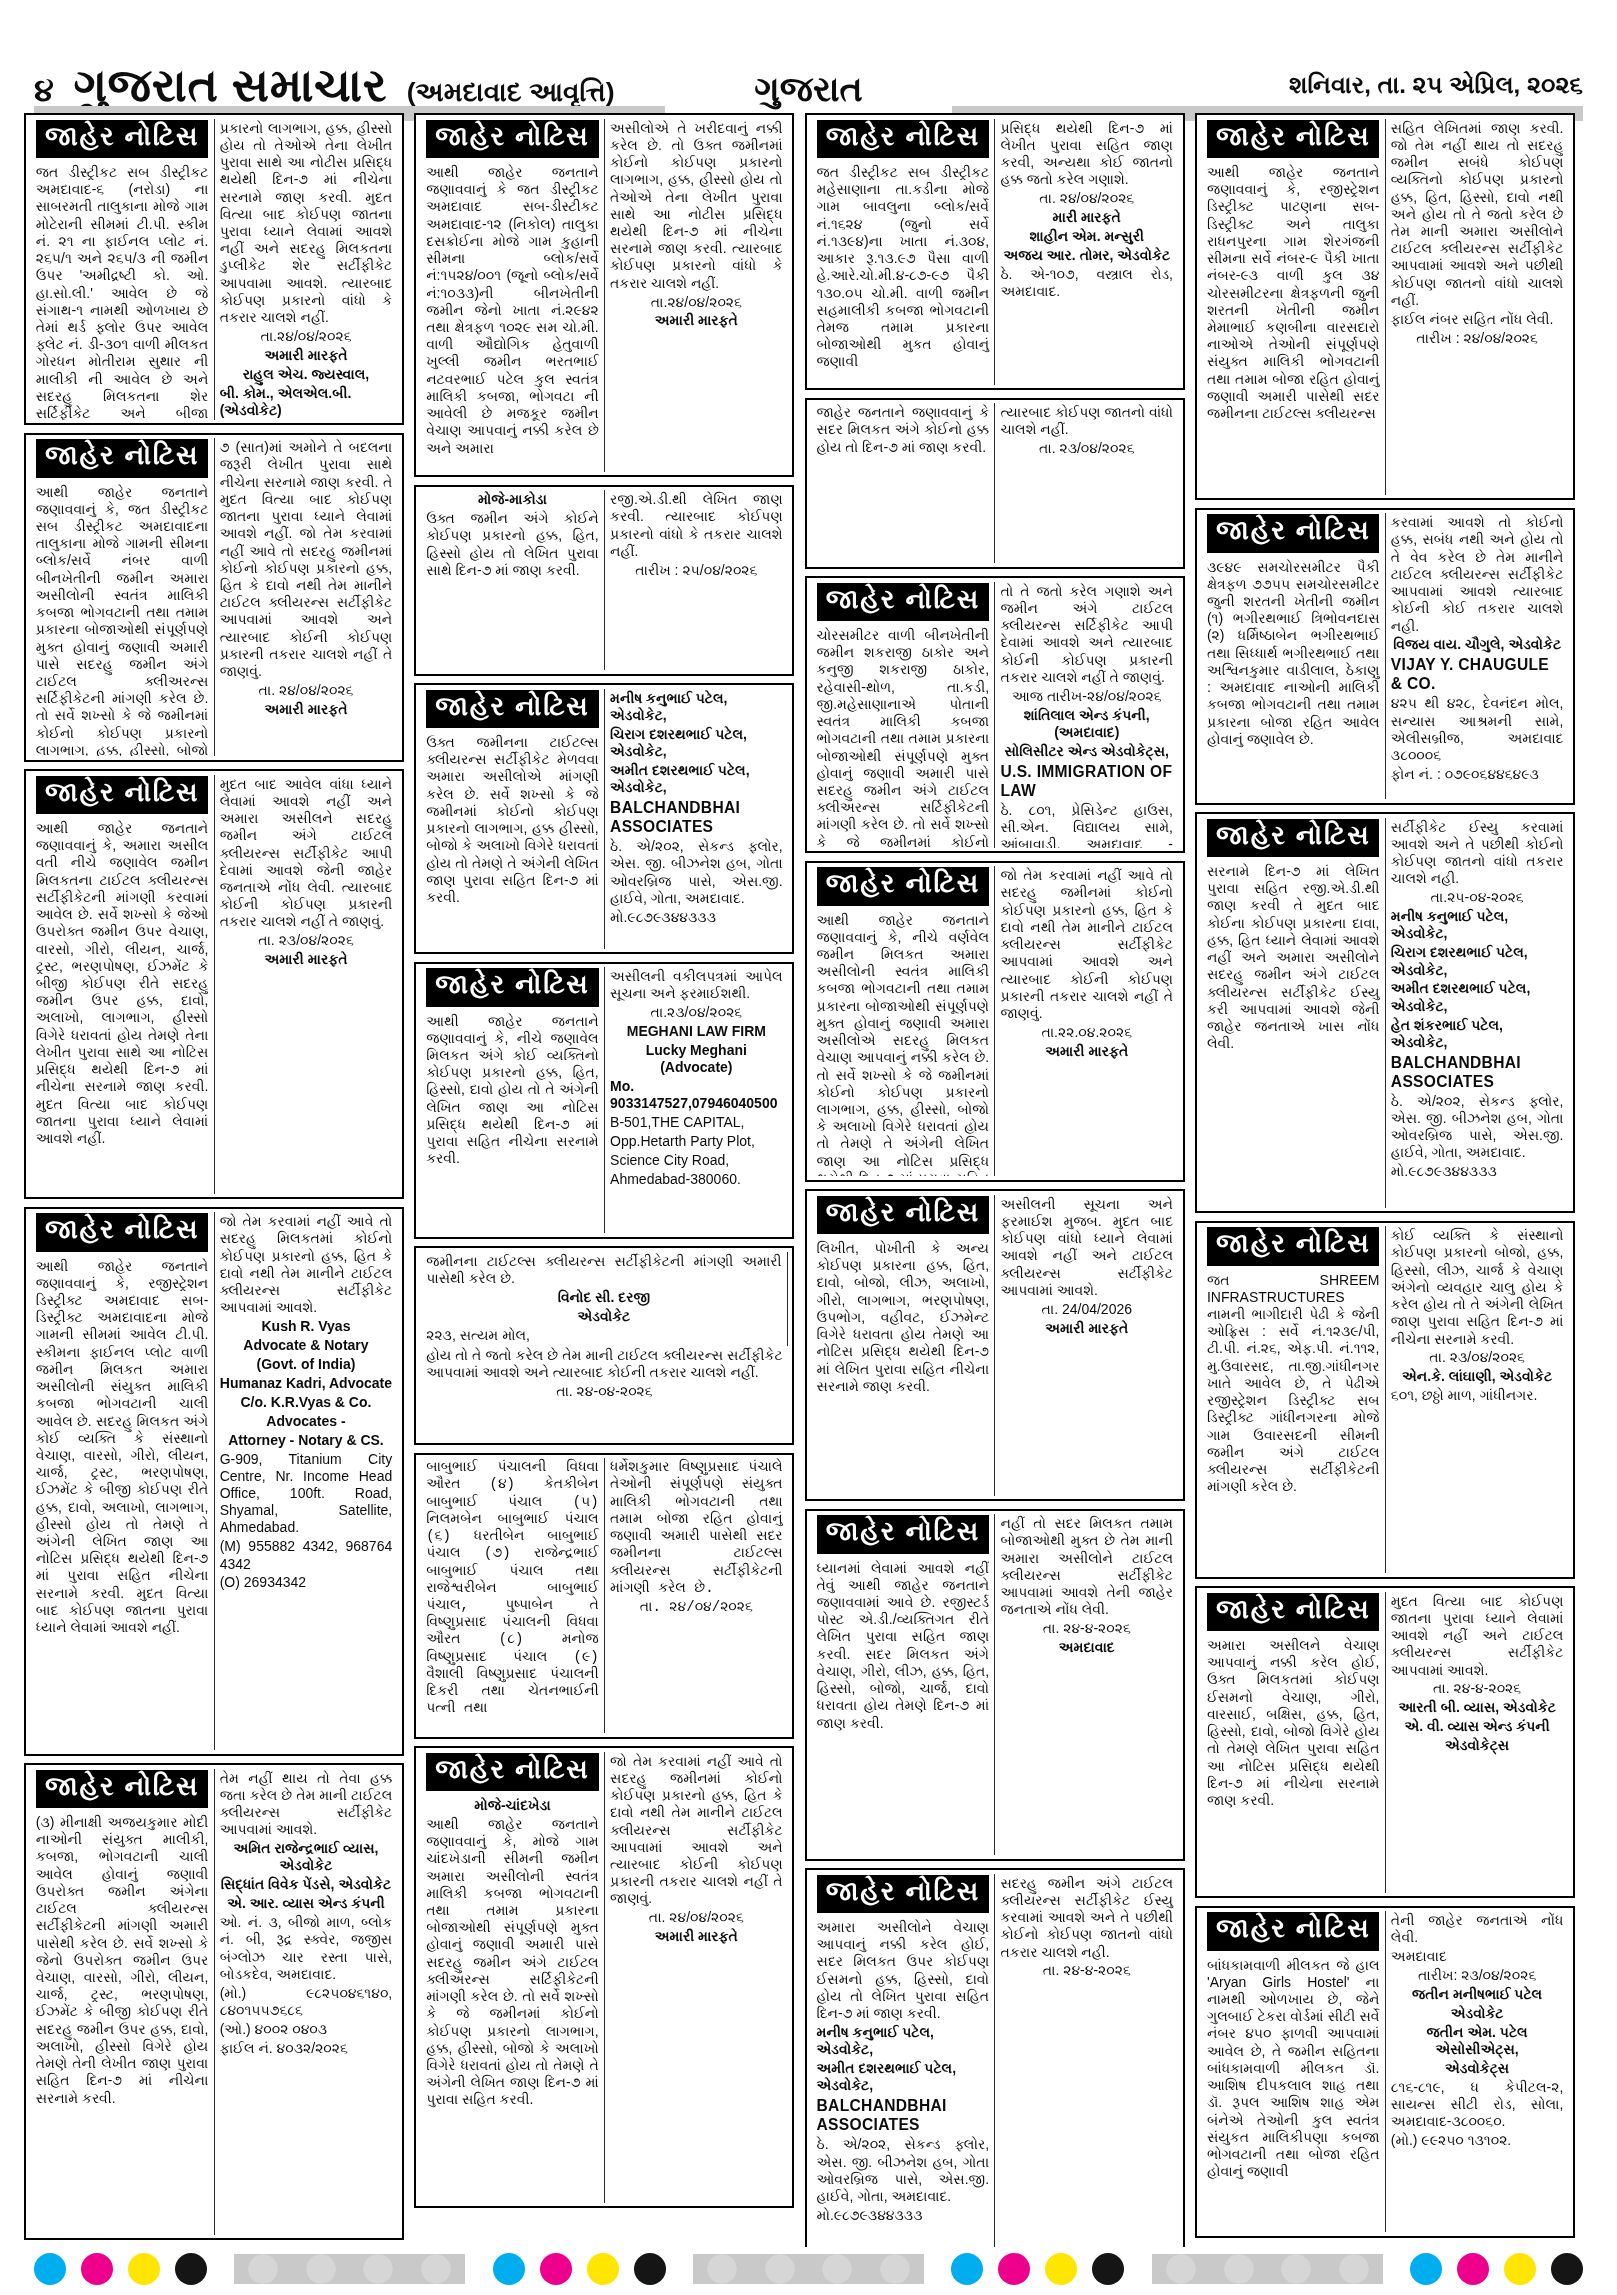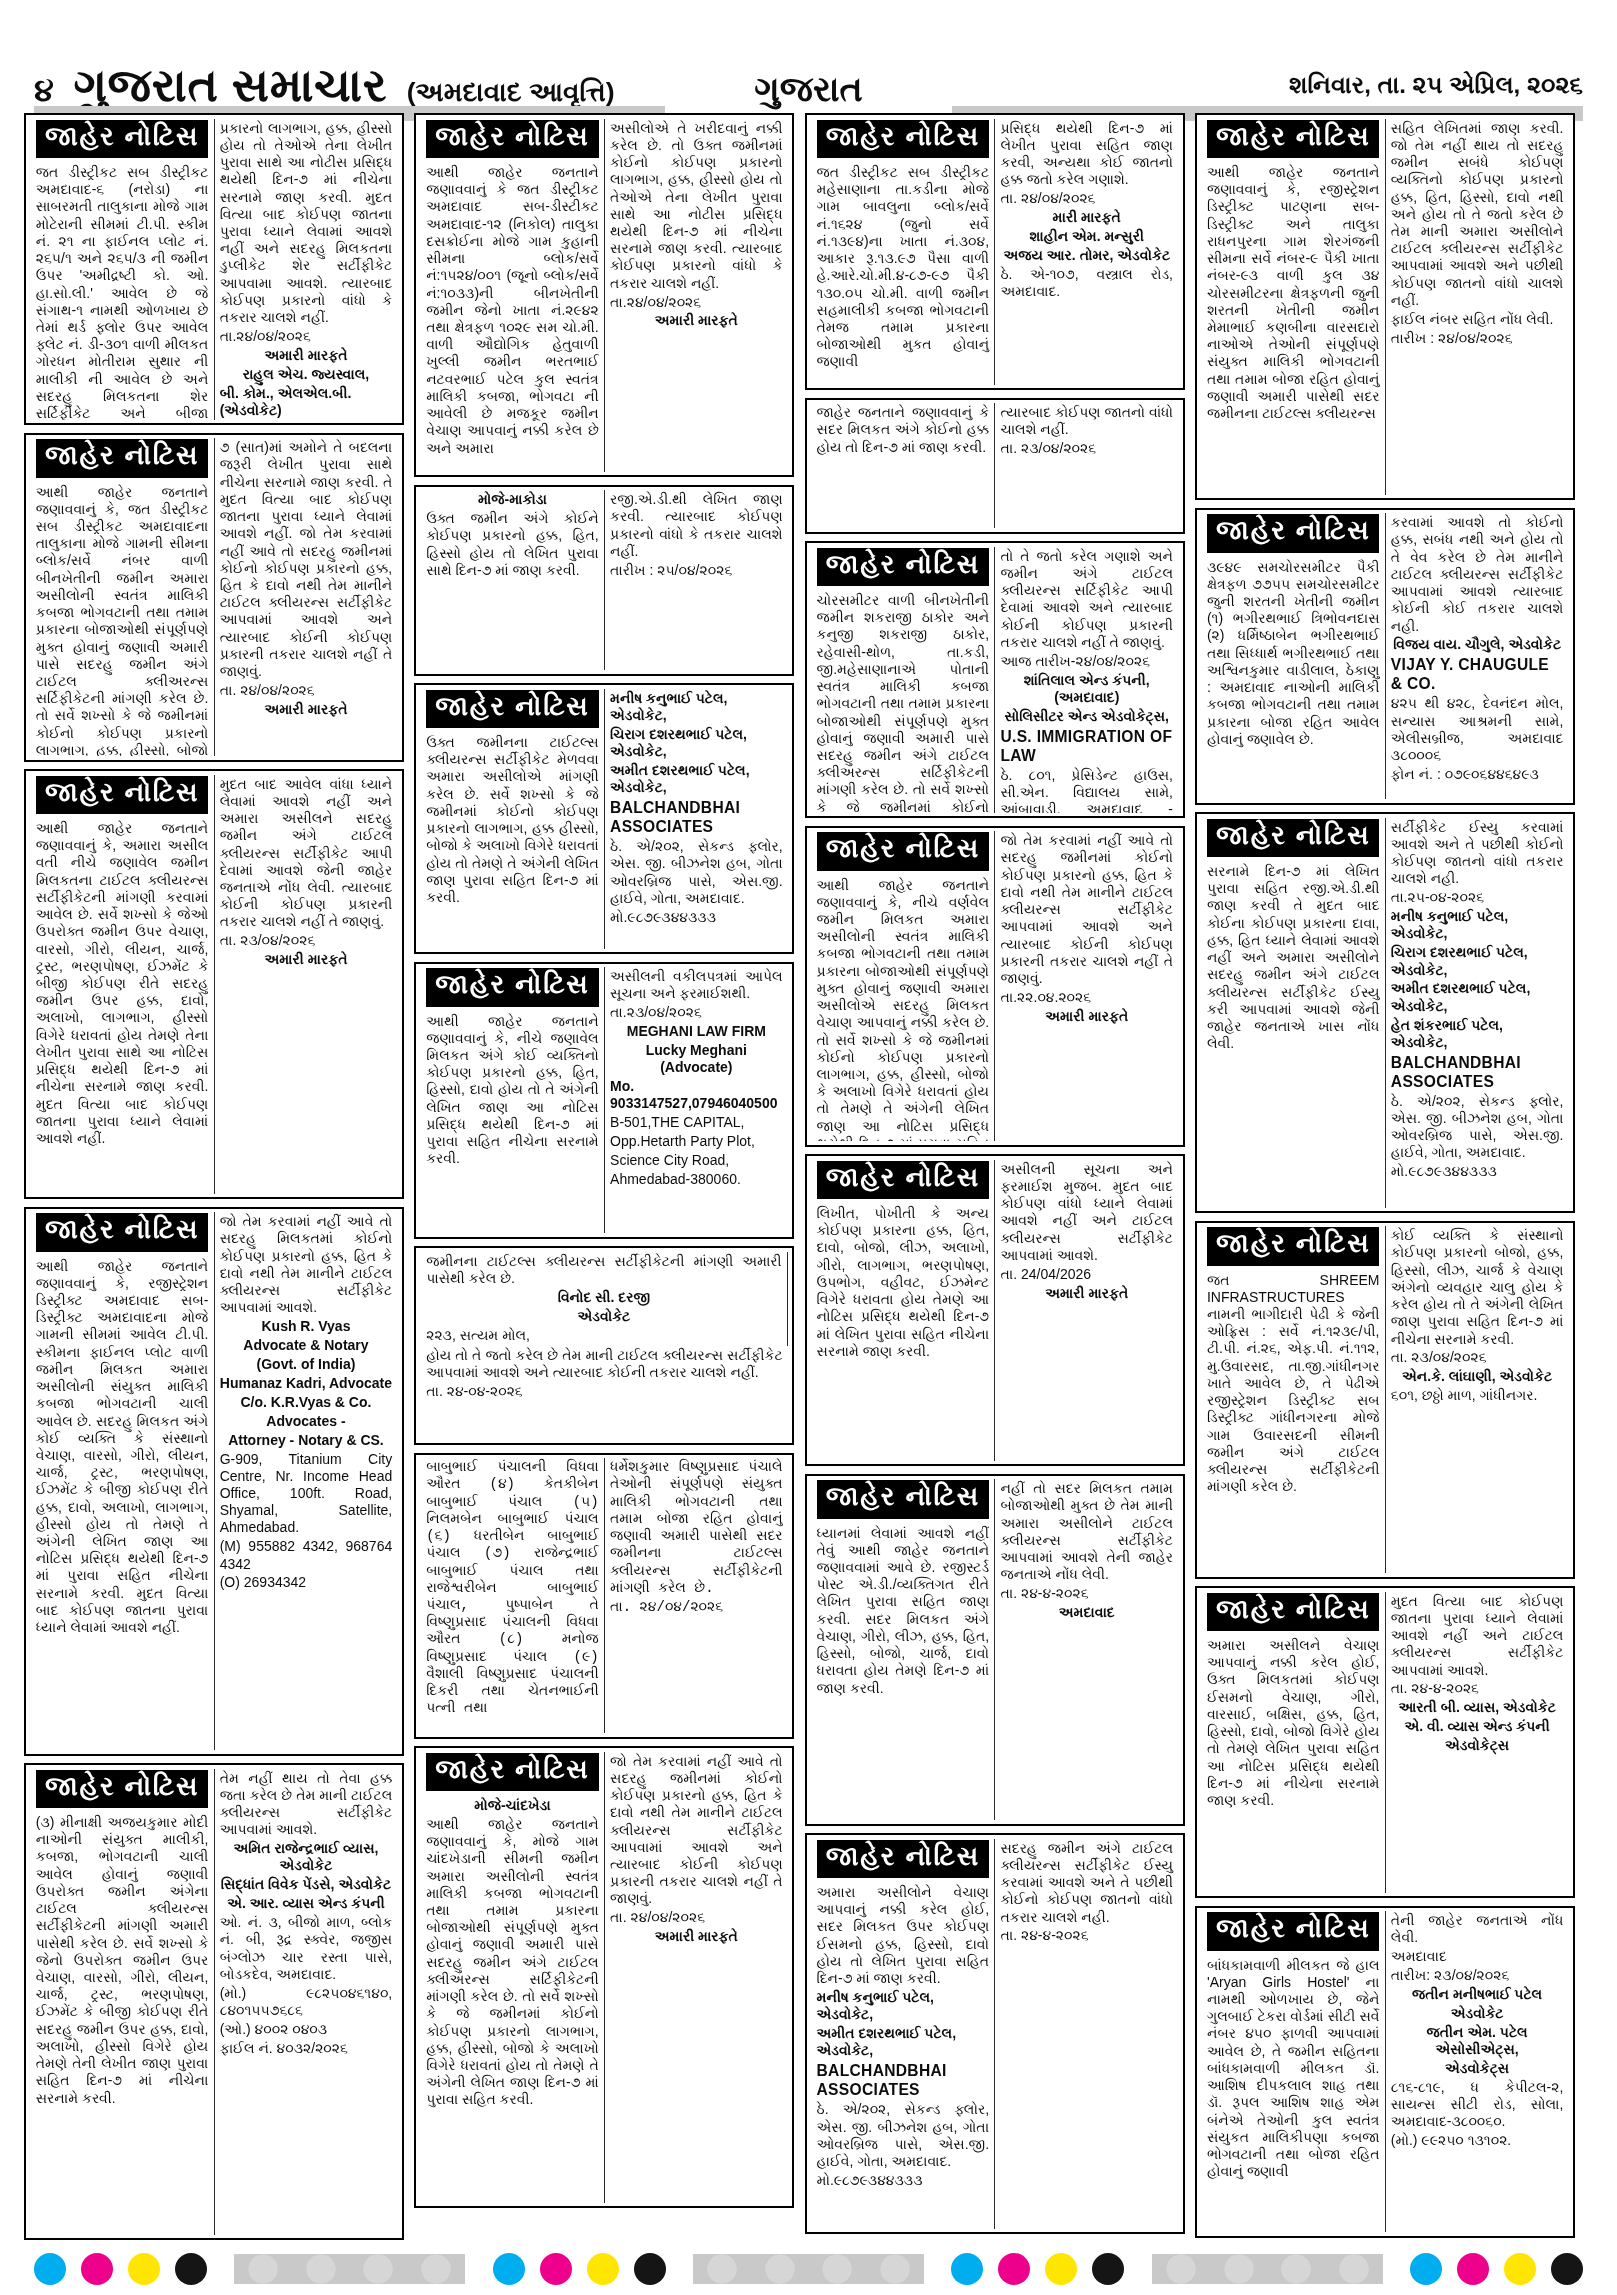--- a/index.html
+++ b/index.html
@@ -25,21 +25,21 @@
   .nc{flex:1 1 50%;padding:1.2px 5.2px;overflow:hidden;}
   .nc.l{border-right:1.2px solid #2a2a2a;}
   .nhead{background:#000;color:#fff;font-size:26.6px;font-weight:bold;text-align:center;
          padding:2.3px 0 7px;margin:0 0 5.8px;letter-spacing:1.7px;line-height:1.1;}
   .ln{font-size:14px;line-height:1.23;margin:0 0 1.7px;word-break:break-word;}
   .ln.p{text-align:justify;}
   .ln.b{font-weight:bold;}
   .ln.br{font-weight:bold;text-align:center;}
   .ln.bc{font-weight:bold;text-align:center;}
   .ln.lt{font-weight:bold;font-size:15.6px;letter-spacing:0.3px;}
-  .ln.dt{text-align:left;}
+  .ln.dt{text-align:center;}
   
   .press{position:absolute;left:34px;right:34px;top:2250px;height:37px;
          display:flex;align-items:center;justify-content:space-between;}
   .dots{display:flex;gap:15px;}
   .dot{width:32px;height:32px;border-radius:50%;}
   .graybar{width:231px;height:30px;background:#c9c9c9;
            background-image:radial-gradient(circle 15px at 29px 15px,#d6d6d6 14.4px,transparent 15px),
                             radial-gradient(circle 15px at 87px 15px,#d6d6d6 14.4px,transparent 15px),
                             radial-gradient(circle 15px at 144px 15px,#d6d6d6 14.4px,transparent 15px),
                             radial-gradient(circle 15px at 202px 15px,#d6d6d6 14.4px,transparent 15px);}
@@ -231,21 +231,21 @@
           </div>
           <div class="nc r">
             <div class="ln p">પ્રસિદ્ધ થયેથી દિન-૭ માં લેખીત પુરાવા સહિત જાણ કરવી, અન્યથા કોઈ જાતનો હક્ક જતો કરેલ ગણાશે.</div>
             <div class="ln dt">તા. ૨૪/૦૪/૨૦૨૬</div>
             <div class="ln br">મારી મારફતે</div>
             <div class="ln br">શાહીન એમ. મન્સુરી</div>
             <div class="ln br">અજય આર. તોમર, એડવોકેટ</div>
             <div class="ln p">ઠે. એ-૧૦૭, વસ્ત્રાલ રોડ, અમદાવાદ.</div>
           </div>
         </div>
-        <div class="notice" style="height: 136px;">
+        <div class="notice" style="height: 171px;">
           <div class="nc l">
             <div class="ln p">જાહેર જનતાને જણાવવાનું કે સદર મિલકત અંગે કોઈનો હક્ક હોય તો દિન-૭ માં જાણ કરવી.</div>
           </div>
           <div class="nc r">
             <div class="ln p">ત્યારબાદ કોઈપણ જાતનો વાંધો ચાલશે નહીં.</div>
             <div class="ln dt">તા. ૨૩/૦૪/૨૦૨૬</div>
           </div>
         </div>
         <div class="notice" style="height: 277px;">
           <div class="nc l">

